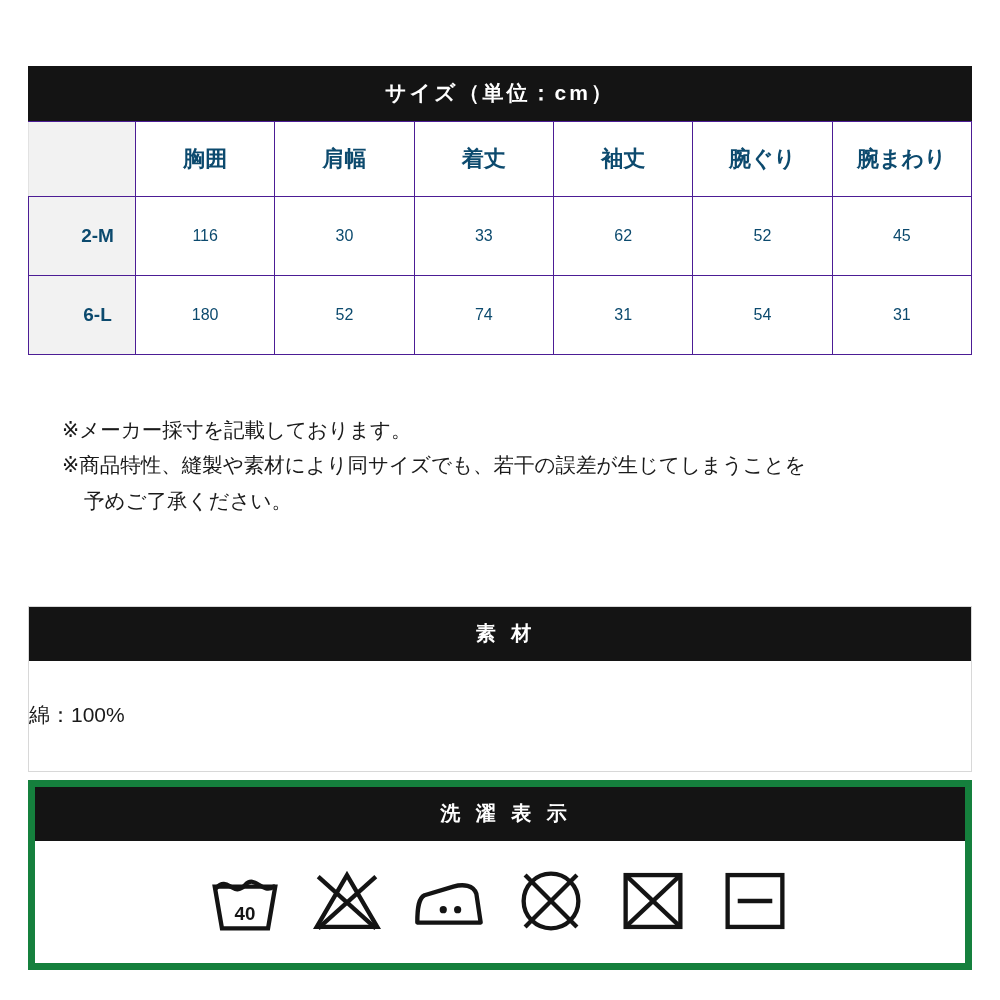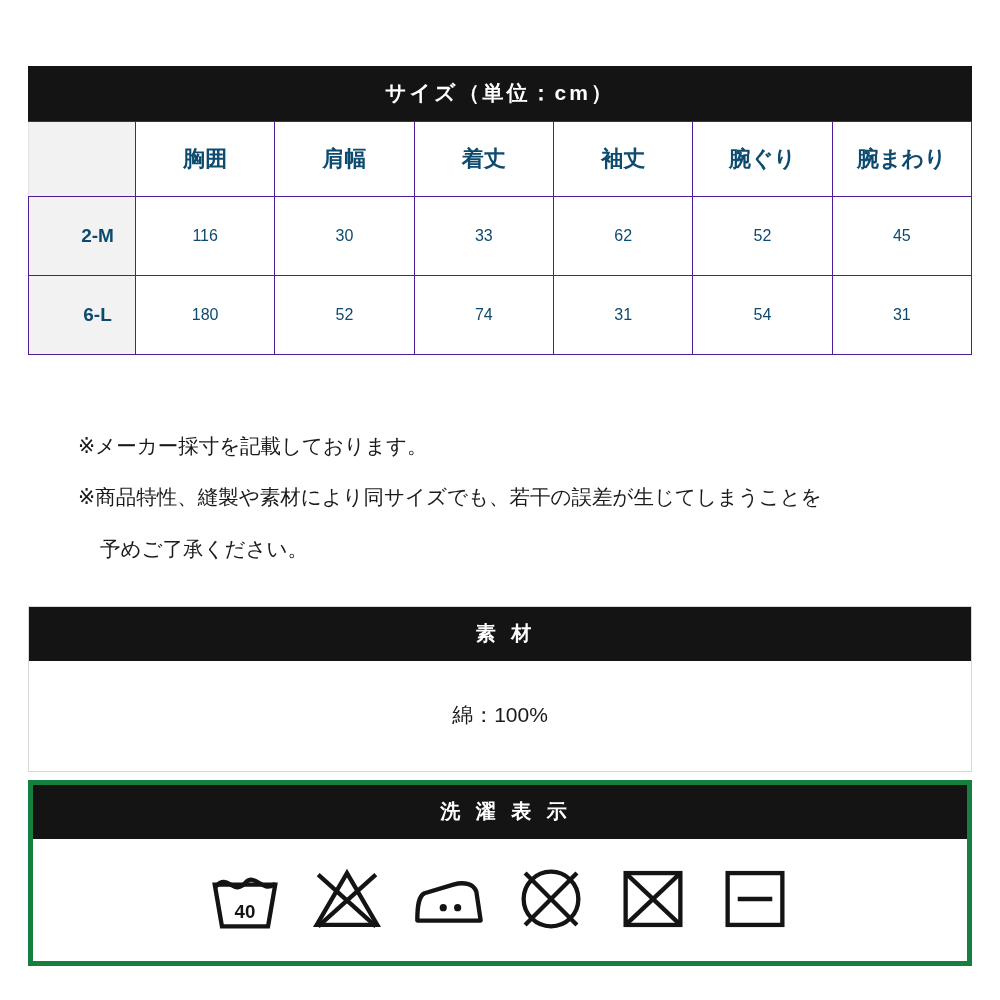--- a/index.html
+++ b/index.html
@@ -78,21 +78,21 @@
   
   .notes {
     position: absolute;
     left: 62px;
     top: 412px;
     width: 900px;
     font-size: 20.5px;
     line-height: 1.72;
     color: #1a1a1a;
   }
-  .notes p { margin: 16px; }
+  .notes p { margin: 0; }
   .notes p.indent { text-indent: 0; padding-left: 22px; }
 
   
   .material-block {
     position: absolute;
     left: 28px;
     top: 606px;
     width: 944px;
     border: 1px solid #d8d8d8;
     box-sizing: border-box;
@@ -100,33 +100,33 @@
   .band {
     background: #141414;
     color: #ffffff;
     text-align: center;
     font-weight: bold;
     font-size: 20px;
     letter-spacing: 5px;
     padding: 13px 0 14px 12px;
   }
   .material-body {
-    text-align: center;
+    text-align: left;
     font-size: 21px;
     padding: 40px 0 42px 0;
     background: #ffffff;
   }
 
   
   .wash-block {
     position: absolute;
     left: 28px;
     top: 780px;
     width: 944px;
-    border: 5px solid #15803d;
+    border: 7px solid #15803d;
     box-sizing: border-box;
   }
   .wash-body {
     background: #ffffff;
     padding: 24px 0 26px 0;
     display: flex;
     justify-content: center;
     gap: 30px;
   }
   .wash-icon {

